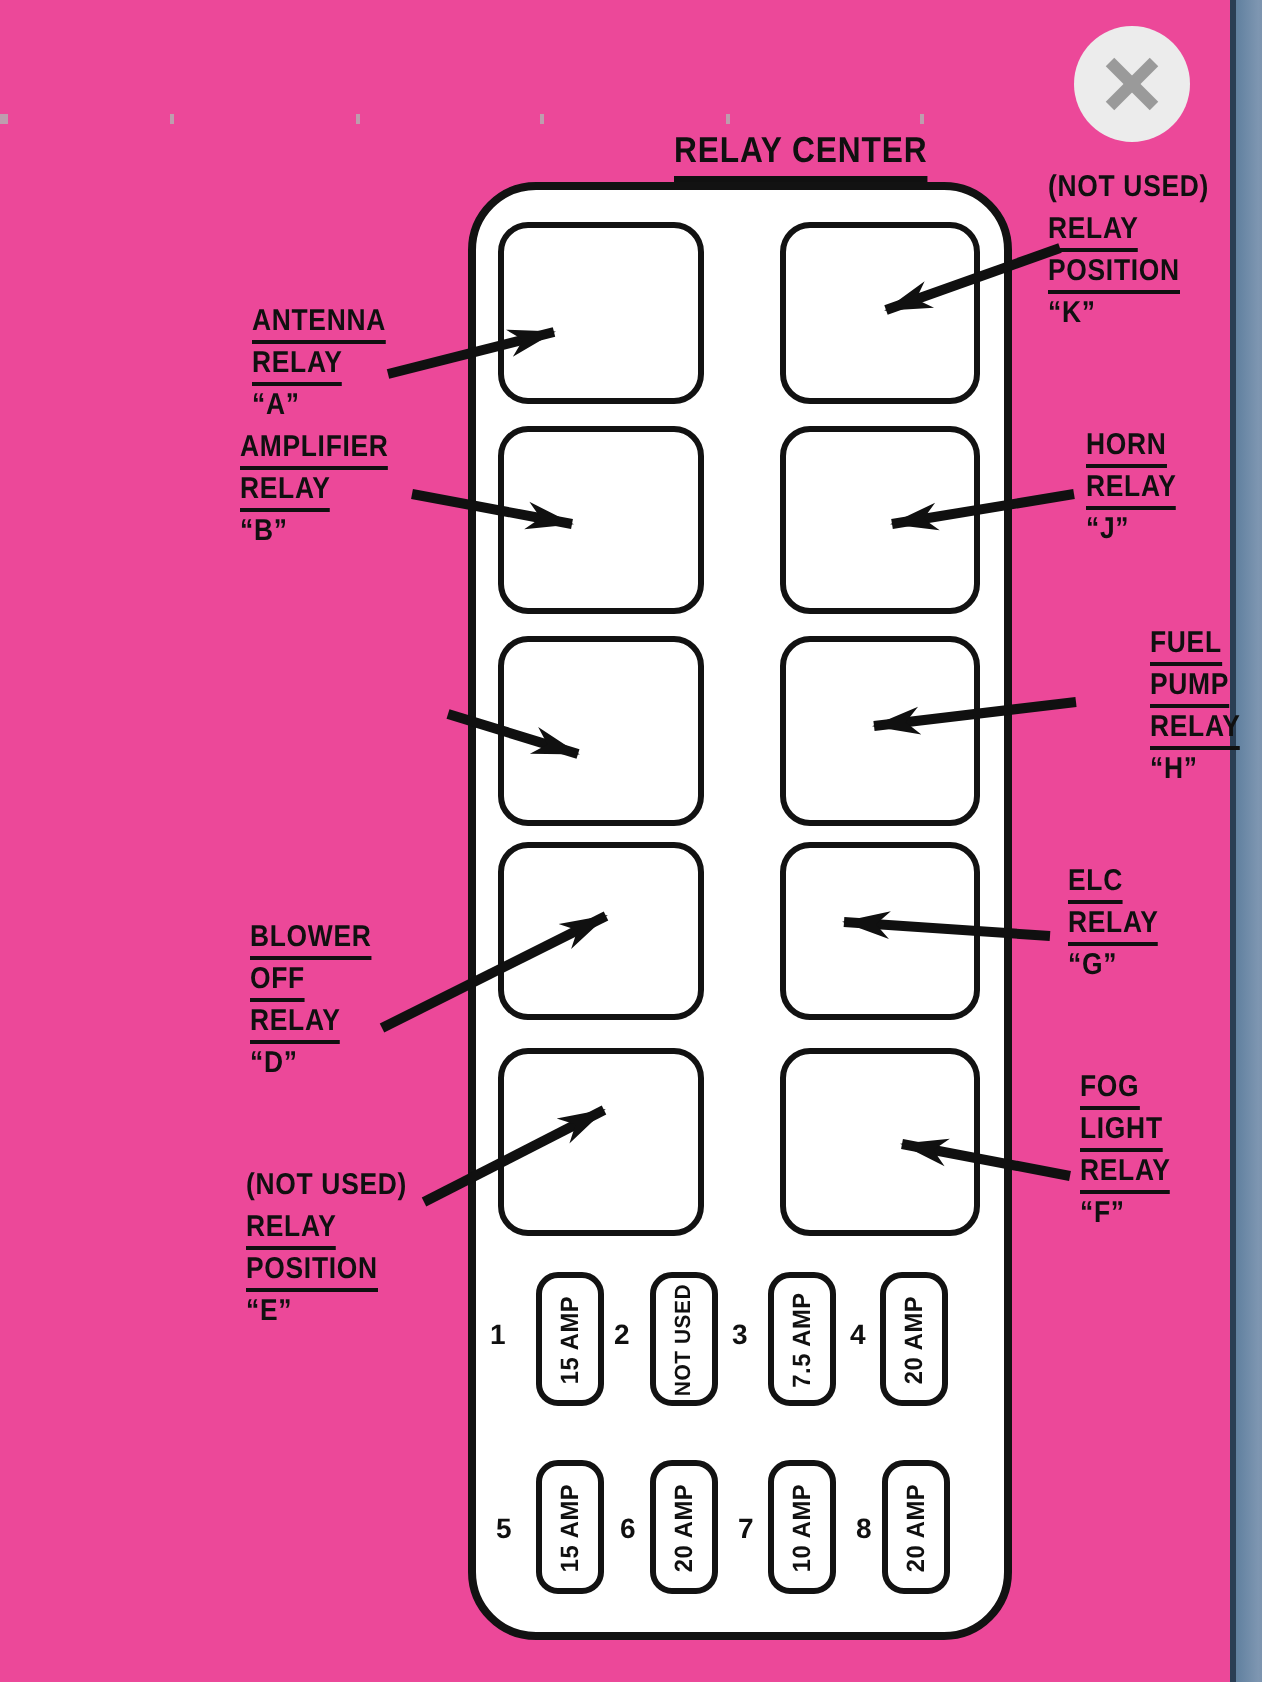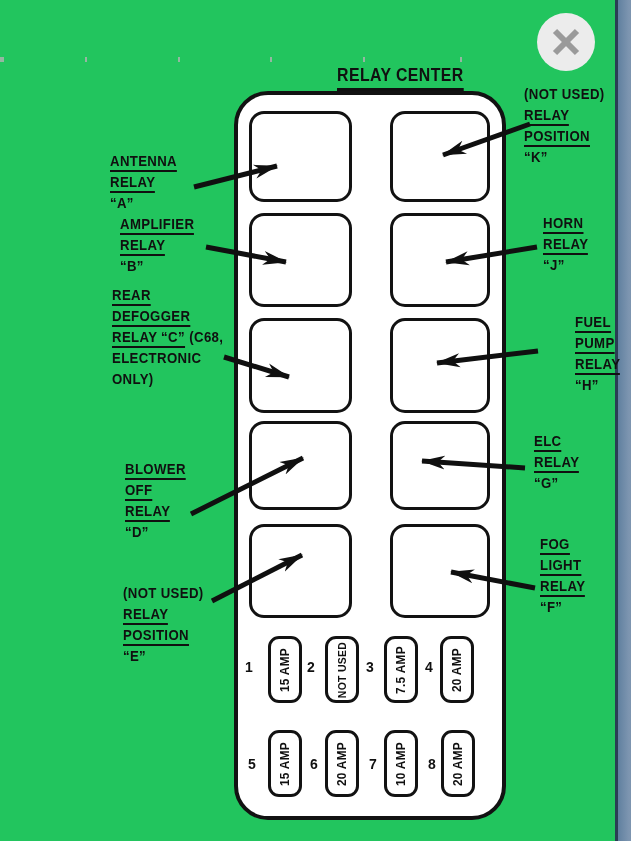--- a/index.html
+++ b/index.html
@@ -1,18 +1,18 @@
 <!DOCTYPE html>
 <html><head>
 <meta charset="utf-8">
 <style>
   html,body{margin:0;padding:0;background:#fff;}
   .stage{
     position:relative;width:631px;height:841px;overflow:hidden;
-    background:#22c55e;color:#101010;
+    background:#ec4899;color:#101010;
     font-family:"Liberation Sans", sans-serif;font-weight:700;
   }
   
   .edge-strip{position:absolute;top:0;left:615px;width:16px;height:841px;
     border-left:3px solid #2a3e54;
     background:linear-gradient(90deg,#60809f 0%,#7e96b1 70%,#7890aa 100%);}
   .close-btn{position:absolute;left:537px;top:13px;width:58px;height:58px;border:none;
     border-radius:50%;background:#ececec;cursor:pointer;padding:0;}
   .close-btn svg{display:block;margin:13px auto;}
   
@@ -89,39 +89,32 @@
     <line x1="224" y1="357" x2="289" y2="377" stroke="#101010" stroke-width="5" marker-end="url(#ah)"></line>
     <line x1="191" y1="514" x2="303" y2="458" stroke="#101010" stroke-width="5" marker-end="url(#ah)"></line>
     <line x1="212" y1="601" x2="302" y2="555" stroke="#101010" stroke-width="5" marker-end="url(#ah)"></line>
     <line x1="530" y1="124" x2="443" y2="155" stroke="#101010" stroke-width="5" marker-end="url(#ah)"></line>
     <line x1="537" y1="247" x2="446" y2="262" stroke="#101010" stroke-width="5" marker-end="url(#ah)"></line>
     <line x1="538" y1="351" x2="437" y2="363" stroke="#101010" stroke-width="5" marker-end="url(#ah)"></line>
     <line x1="525" y1="468" x2="422" y2="461" stroke="#101010" stroke-width="5" marker-end="url(#ah)"></line>
     <line x1="535" y1="588" x2="451" y2="572" stroke="#101010" stroke-width="5" marker-end="url(#ah)"></line>
   </svg>
 
-  <div class="lblock" style="left:110px;top:152px">
+  <div class="lblock" style="left:126px;top:152px">
     <div class="lline"><span class="cond"><span class="u">ANTENNA</span></span></div>
     <div class="lline"><span class="cond"><span class="u">RELAY</span></span></div>
     <div class="lline"><span class="cond"><span>“A”</span></span></div>
   </div>
 
   <div class="lblock" style="left:120px;top:215px">
     <div class="lline"><span class="cond"><span class="u">AMPLIFIER</span></span></div>
     <div class="lline"><span class="cond"><span class="u">RELAY</span></span></div>
     <div class="lline"><span class="cond"><span>“B”</span></span></div>
   </div>
 
-  <div class="lblock" style="left:112px;top:286px">
-    <div class="lline"><span class="cond"><span class="u">REAR</span></span></div>
-    <div class="lline"><span class="cond"><span class="u">DEFOGGER</span></span></div>
-    <div class="lline"><span class="cond"><span class="u">RELAY “C”</span><span class="gap">(C68,</span></span></div>
-    <div class="lline"><span class="cond"><span>ELECTRONIC</span></span></div>
-    <div class="lline"><span class="cond"><span>ONLY)</span></span></div>
-  </div>
 
   <div class="lblock" style="left:125px;top:460px">
     <div class="lline"><span class="cond"><span class="u">BLOWER</span></span></div>
     <div class="lline"><span class="cond"><span class="u">OFF</span></span></div>
     <div class="lline"><span class="cond"><span class="u">RELAY</span></span></div>
     <div class="lline"><span class="cond"><span>“D”</span></span></div>
   </div>
 
   <div class="lblock" style="left:123px;top:584px">
     <div class="lline"><span class="cond"><span>(NOT USED)</span></span></div>

